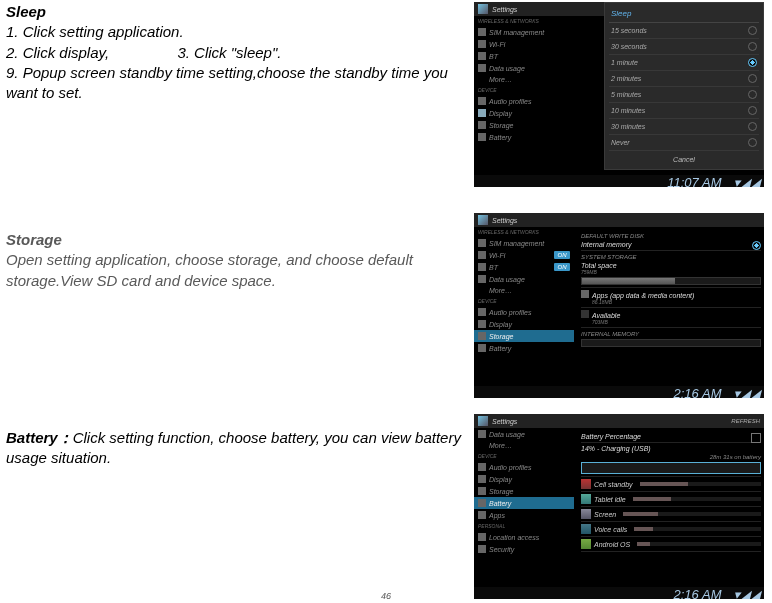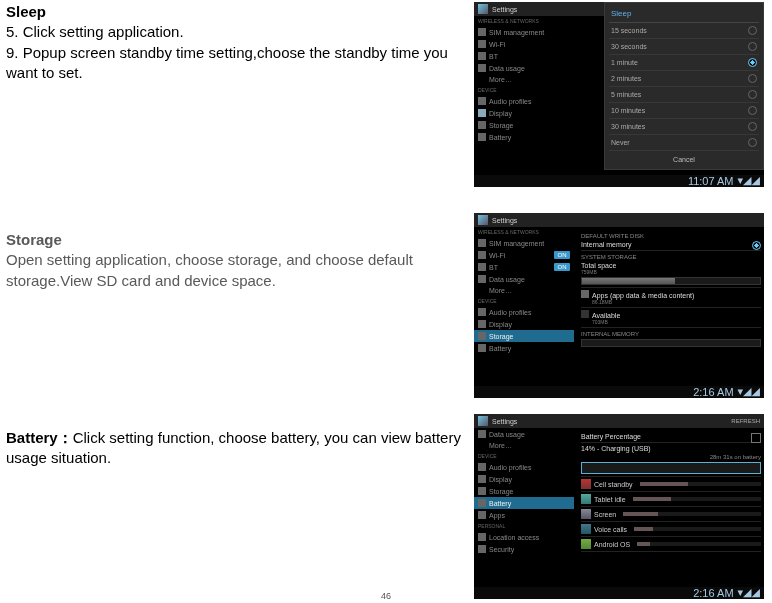--- a/index.html
+++ b/index.html
@@ -8,20 +8,21 @@
     font-family: Arial, Helvetica, sans-serif;
     font-size: 15px;
     color: #000;
     width: 772px;
     background: #fff;
   }
   .page {
     position: relative;
     width: 772px;
     height: 603px;
+    font-style: italic;
   }
   .text-col {
     position: absolute;
     left: 6px;
     width: 460px;
     line-height: 1.35;
   }
   .bold { font-weight: bold; }
   .grey { color: #595959; }
   .device {
@@ -108,25 +109,25 @@
     background: #1f6c90;
     color: #eee;
   }
   .bar {
     position: absolute;
     bottom: 0; left: 0; right:0;
     height: 12px;
     background: #0a0a0a;
     display: flex;
     justify-content: flex-end;
-    align-items: flex-end;
+    align-items: flex-start;
     padding: 0 4px;
-    gap: 4px;
+    gap: 12px;
     color: #a7c8e3;
-    font-size: 11px;
+    font-size: 13px;
   }
   .nav-icons {
     position: absolute;
     bottom: 2px; left: 4px;
     display: flex; gap: 10px;
   }
   .nav-icons span { width:8px;height:8px;display:inline-block;border:1px solid #777; }
   .toggle-on {
     display:inline-block;width:16px;height:8px;background:#3a97c9;border-radius:1px;
     text-align:center;color:#fff;font-size:6px;line-height:8px;
@@ -170,21 +171,26 @@
   .batt-bar.w10::before{width:10%;}
   .icb { width:10px;height:10px;display:inline-block;background:linear-gradient(#b33,#733);}
 </style>
 </head>
 <body>
 
 <div class="page">
 
   <div class="text-col" style="top:2px;">
     <div class="bold">Sleep</div>
-    <div>5. Click setting application.</div>
+    <div>1. Click setting application.</div>
+    <div>
+      <span>2. Click display,</span>
+      <span style="display:inline-block;width:60px;"></span>
+      <span>3. Click "sleep".</span>
+    </div>
     <div>9. Popup screen standby time setting,choose the standby time you want to set.</div>
   </div>
 
   <div class="text-col" style="top:230px;">
     <div class="bold grey">Storage</div>
     <div class="grey">Open setting application, choose storage, and choose default storage.View SD card and device space.</div>
   </div>
 
   <div class="text-col" style="top:428px;">
     <span class="bold">Battery：</span><span>Click setting function, choose battery, you can view battery usage situation.</span>

